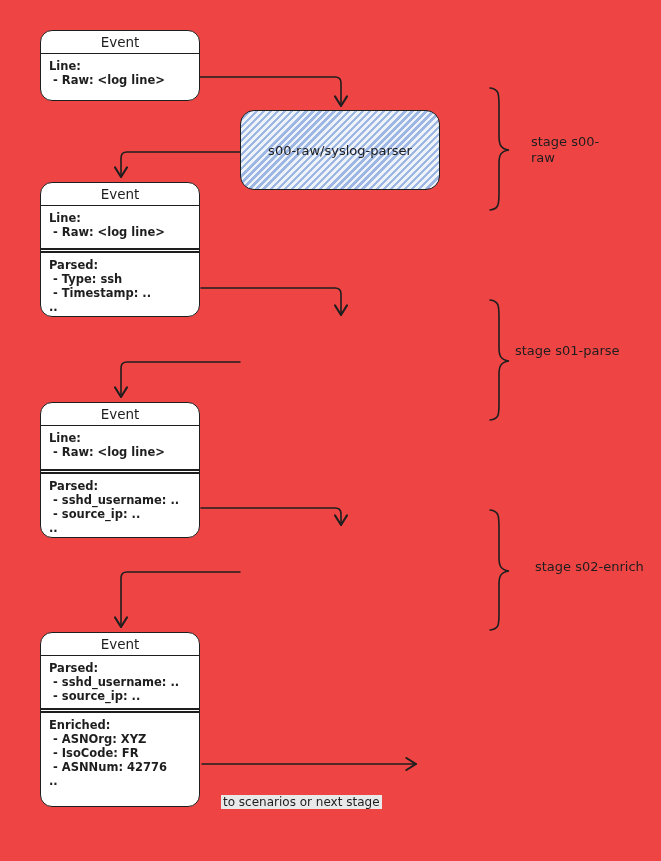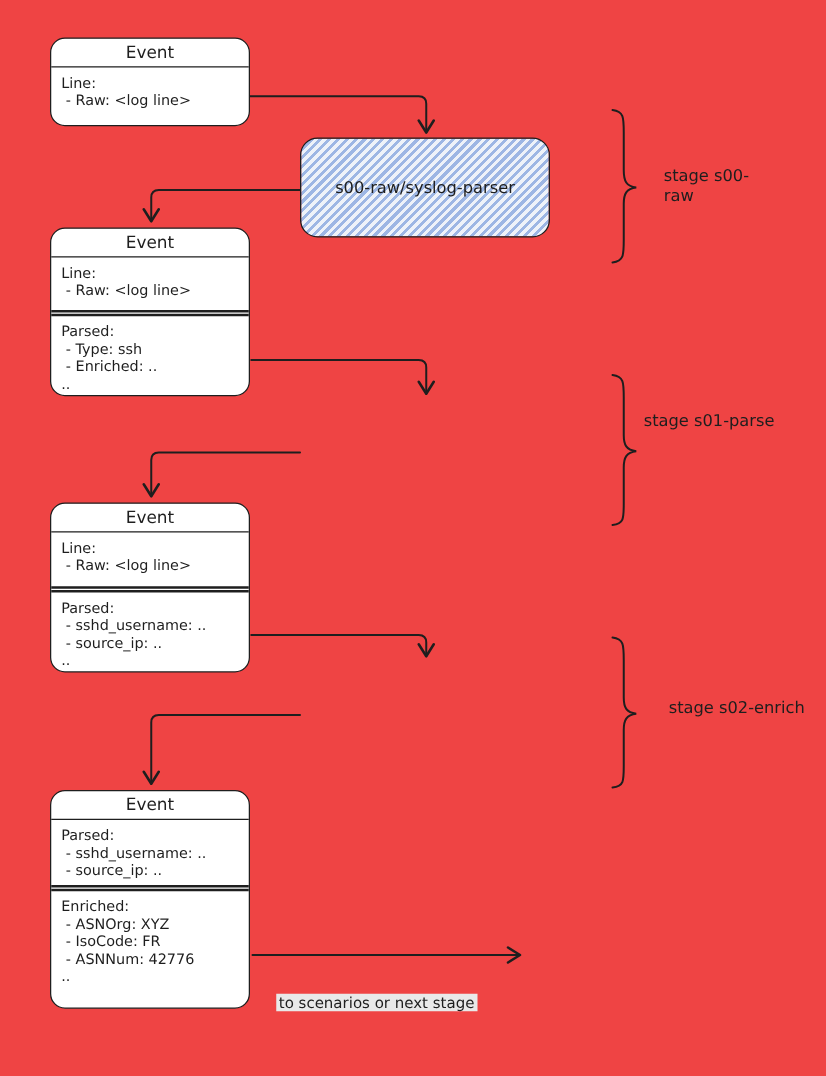--- a/index.html
+++ b/index.html
@@ -12,21 +12,21 @@
     background:#ffffff;border:1.7px solid #1e1e1e;border-radius:12px;
     display:flex;flex-direction:column;z-index:1;
   }
   .event-header{
     box-sizing:border-box;height:23px;flex:0 0 23px;
     border-bottom:1.7px solid #1e1e1e;
     text-align:center;font-size:13.5px;line-height:22px;
   }
   .sec{box-sizing:border-box;padding:5px 8px 2px 8px;overflow:hidden;}
   .sec + .sec{border-top:5px double #1e1e1e;}
-  .sec .line{font-size:11.5px;line-height:14px;white-space:pre;}
+  .sec .line{font-size:11.5px;line-height:14px;white-space:pre;font-weight:bold;}
 
   
   .parser-box{
     position:absolute;box-sizing:border-box;width:200px;height:80px;
     border:1.7px solid #1e1e1e;border-radius:14px;
     background:repeating-linear-gradient(135deg,
       #9db6e4 0px,#9db6e4 2.4px,#eef2f9 2.4px,#eef2f9 5px);
     display:flex;align-items:center;justify-content:center;z-index:1;
   }
   .parser-label{font-size:13px;text-align:center;}
@@ -64,21 +64,21 @@
 
   <div class="event-box" style="left:40px;top:182px;width:160px;height:135px">
     <div class="event-header">Event</div>
     <div class="sec" style="flex:0 0 42px">
       <div class="line">Line:</div>
       <div class="line"> - Raw: &lt;log line&gt;</div>
     </div>
     <div class="sec" style="flex:1">
       <div class="line">Parsed:</div>
       <div class="line"> - Type: ssh</div>
-      <div class="line"> - Enriched: ..</div>
+      <div class="line"> - Timestamp: ..</div>
       <div class="line">..</div>
     </div>
   </div>
 
 
   <div class="event-box" style="left:40px;top:402px;width:160px;height:136px">
     <div class="event-header">Event</div>
     <div class="sec" style="flex:0 0 43px">
       <div class="line">Line:</div>
       <div class="line"> - Raw: &lt;log line&gt;</div>
@@ -102,21 +102,21 @@
     <div class="sec" style="flex:1">
       <div class="line">Enriched:</div>
       <div class="line"> - ASNOrg: XYZ</div>
       <div class="line"> - IsoCode: FR</div>
       <div class="line"> - ASNNum: 42776</div>
       <div class="line">..</div>
     </div>
   </div>
 
   <div class="stage-label" style="left:531px;top:134px;width:78px">stage s00-raw</div>
-  <div class="stage-label" style="left:515px;top:330px;width:120px">stage s01-parse</div>
+  <div class="stage-label" style="left:515px;top:343px;width:120px">stage s01-parse</div>
   <div class="stage-label" style="left:535px;top:559px;width:130px">stage s02-enrich</div>
 
   <div class="arrow-label" style="left:221px;top:795px">to scenarios or next stage</div>
 
   <svg id="overlay" width="661" height="861" viewBox="0 0 661 861">
     <defs>
       <marker id="ah" viewBox="0 0 12 12" refX="10" refY="6" markerWidth="9" markerHeight="9" orient="auto">
         <path d="M2 1 L10 6 L2 11" fill="none" stroke="#1e1e1e" stroke-width="1.7" stroke-linecap="round" stroke-linejoin="round"></path>
       </marker>
     </defs>

